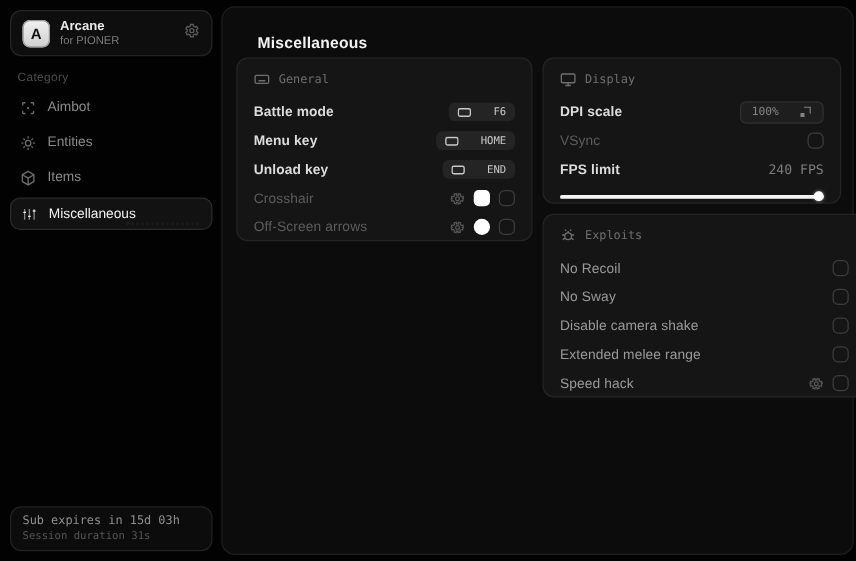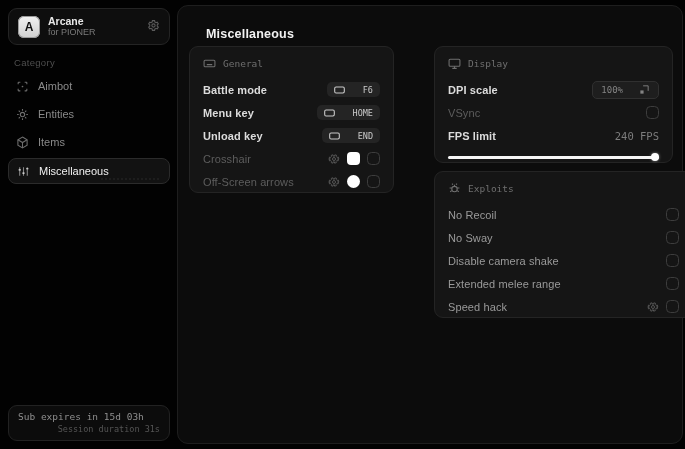--- a/index.html
+++ b/index.html
@@ -30,31 +30,31 @@
   .nav-item.active { background:#121212; border:1px solid #2b2b2b; color:#f0f0f0;
     height:26px; position:relative; }
   .nav-item.active .nav-ico { color:#e8e8e8; }
   .marquee-dots { position:absolute; right:10px; bottom:3px; width:58px;
     border-bottom:2px dotted #1d1d1d; }
 
   .sb-footer { position:absolute; left:8px; top:405px; width:162px; height:36px;
     background:#0c0c0c; border:1px solid #222; border-radius:9px;
     padding:5px 9px; font-family:"DejaVu Sans Mono", monospace; }
   .sb-foot-1 { color:#8f8f8f; font-size:9.5px; }
-  .sb-foot-2 { color:#555; font-size:8.5px; margin-top:2px;text-align:right; }
+  .sb-foot-2 { color:#555; font-size:8.5px; margin-top:2px; }
 
   
   .main { position:absolute; left:177px; top:5px; width:506px; height:439px;
     background:#0c0c0c; border:1px solid #1e1e1e; border-radius:11px; }
   .page-title { position:absolute; left:28px; top:21px; color:#f2f2f2;
     font-size:12.5px; font-weight:bold; letter-spacing:.2px; }
 
   .panel { position:absolute; background:#151515; border:1px solid #242424; border-radius:9px;
     padding:10px 13px; }
-  .panel-general { left:11px; top:40px; width:205px; height:147px; }
+  .panel-general { left:11px; top:40px; width:237px; height:147px; }
   .panel-display { left:256px; top:40px; width:239px; height:117px; }
   .panel-exploits { left:256px; top:165px; width:259px; height:147px; }
 
   .panel-head { display:flex; align-items:center; color:#6f6f6f;
     font-family:"DejaVu Sans Mono", monospace; font-size:9.5px; margin-bottom:8px; }
   .panel-head .ph-ico { width:13px; height:13px; margin-right:7px; display:inline-flex; color:#6f6f6f; }
 
   .row { display:flex; align-items:center; justify-content:space-between; height:23px; }
   .row-label { font-size:11px; color:#dcdcdc; font-weight:bold; letter-spacing:.1px; }
   .row-label.dim { color:#5d5d5d; font-weight:normal; }

